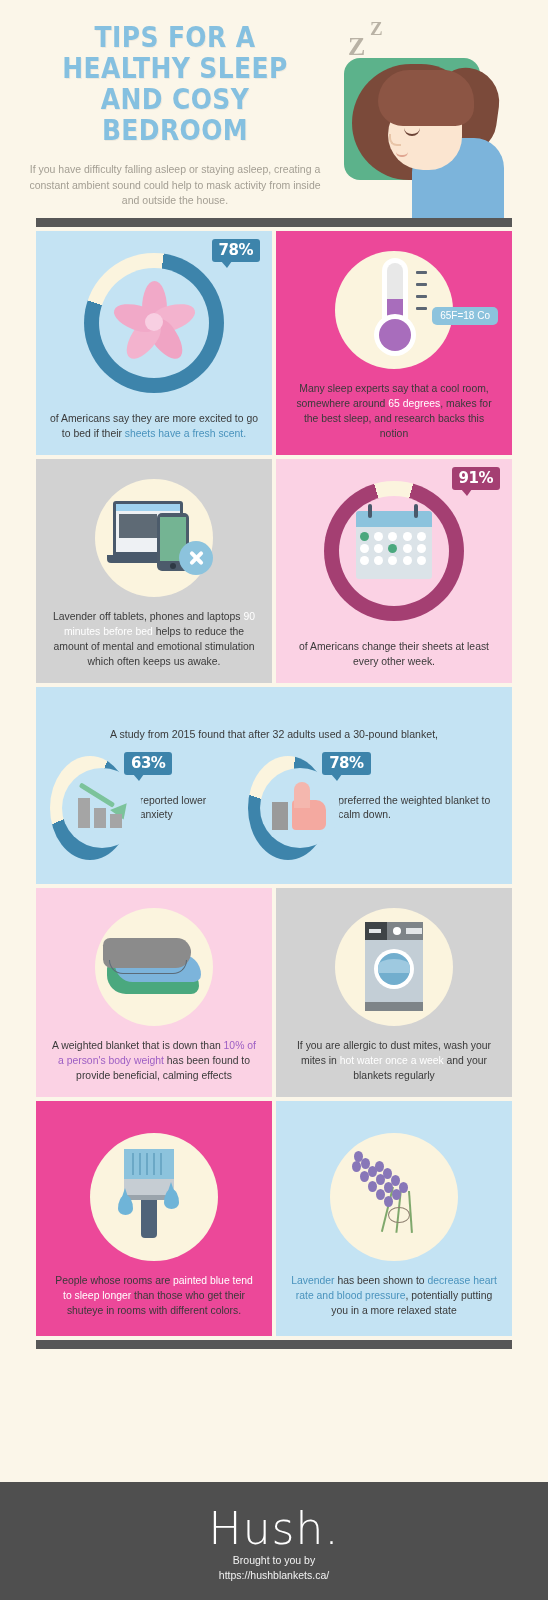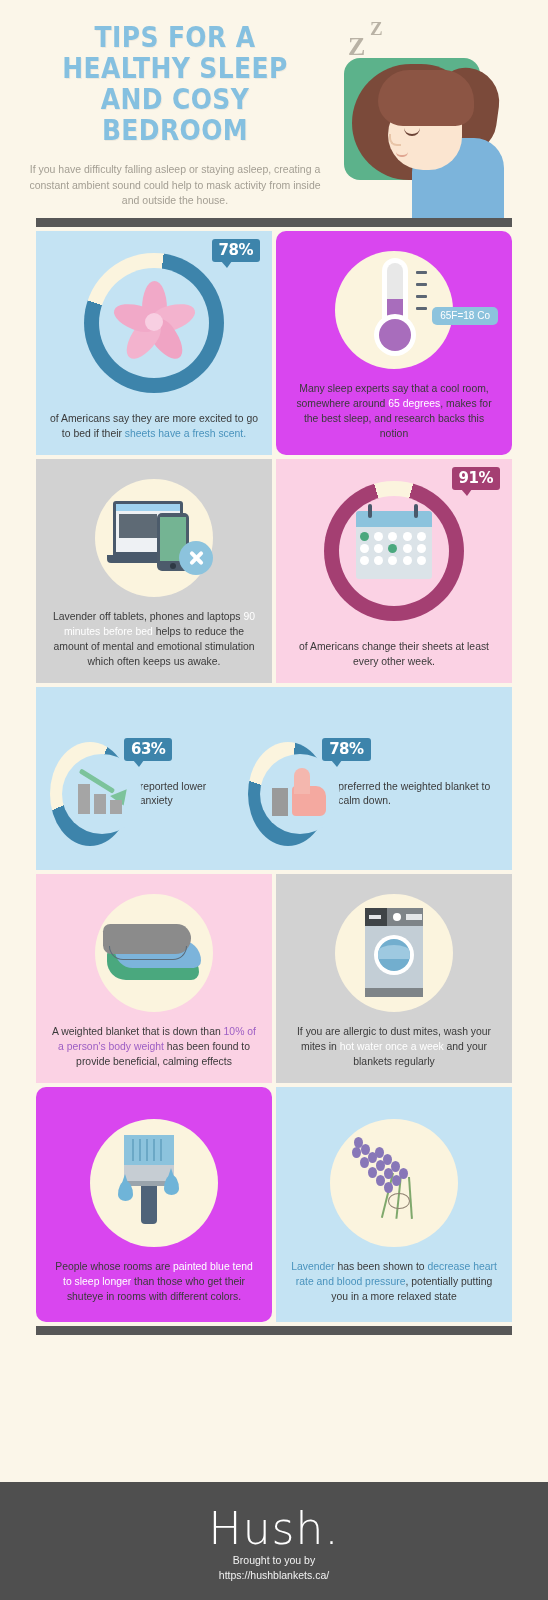--- a/index.html
+++ b/index.html
@@ -153,21 +153,21 @@
   }
   .card {
     flex: 1;
     position: relative;
     padding: 14px 14px 14px;
     display: flex;
     flex-direction: column;
     align-items: center;
   }
   .card.blue   { background: #c4e3f3; }
-  .card.purple { background: #d946ef; border-radius: 10px; }
+  .card.purple { background: #ec4899; }
   .card.gray   { background: #d2d2d2; }
   .card.pink   { background: #fbd2e4; align-items: center; }
 
   .caption {
     font-size: 10.4px;
     line-height: 15px;
     color: #3a3a3a;
     text-align: center;
     margin-top: auto;
   }
@@ -437,21 +437,21 @@
   .drop.d2 { left: 40px; top: 40px; }
 
   
   .wide-intro {
     font-size: 10.6px;
     line-height: 15px;
     color: #3a3a3a;
     text-align: center;
     margin: 26px 0 14px;
   }
-  .stat-pair { display: flex; justify-content: center; gap: 30px; width: 100%; margin-top: 41px; }
+  .stat-pair { display: flex; justify-content: center; gap: 30px; width: 100%; }
   .stat { display: flex; align-items: center; gap: 10px; position: relative; }
   .stat-label {
     font-size: 10.4px; line-height: 14px; color: #3a3a3a; text-align: left;
   }
 
   
   .footer {
     position: absolute;
     left: 0; bottom: 0;
     width: 100%;
@@ -611,20 +611,21 @@
       </div>
       <div class="badge magenta" style="top:8px; right:12px;">91%</div>
       <div class="caption">
         <span>of Americans change their sheets at least every other week.</span>
       </div>
     </div>
   </div>
 
   <div class="row">
     <div class="card blue" style="padding-bottom:24px">
+      <div class="wide-intro">A study from 2015 found that after 32 adults used a 30-pound blanket,</div>
 
       <div class="stat-pair">
 
         <div class="stat">
           <div class="donut small" id="donut63" style="background: conic-gradient(from 20deg, rgb(61, 132, 171) 0deg, rgb(61, 132, 171) 226.8deg, rgb(251, 244, 222) 226.8deg, rgb(251, 244, 222) 360deg);">
             <div class="hole" style="background:#c4e3f3"></div>
             <div class="barsfig">
               <div class="arrow-line"></div>
               <div class="arrow-head"></div>
               <div class="bar b1"></div>

